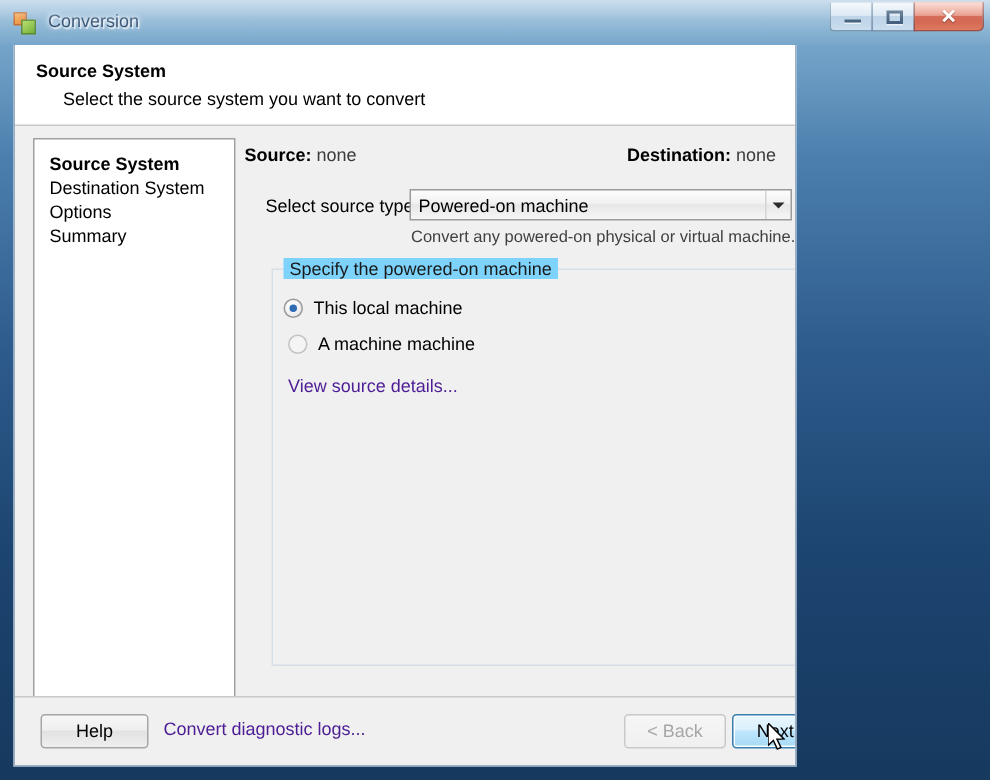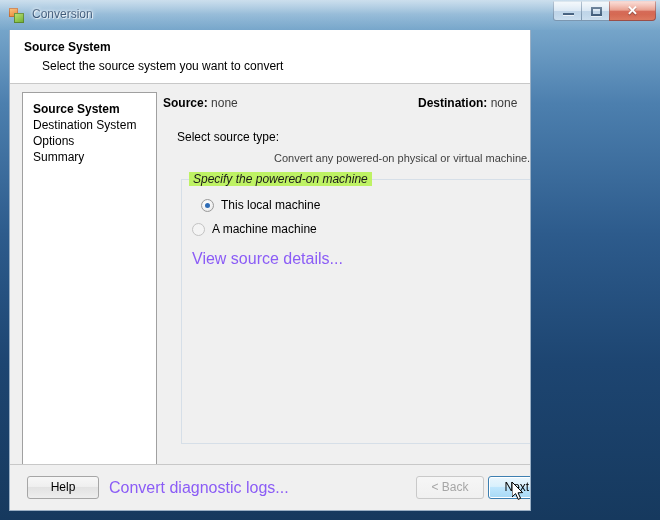--- a/index.html
+++ b/index.html
@@ -267,33 +267,32 @@
     position: absolute;
     left: 20px; top: 94px;
     width: 455px;
     height: 265px;
     border: 1px solid #d6dfe8;
     box-sizing: border-box;
   }
   .groupbox-legend {
     position: absolute;
     left: 28px; top: 87px;
-    background: #bef264;
+    background: #7dd3fc;
     padding: 0 4px;
     font-size: 12px;
     color: #1a1a1a;
-    font-style: italic;
   }
   .radio-row {
     position: absolute;
     display: flex;
     align-items: center;
     cursor: default;
   }
-  .radio-row.r1 { left: 40px; top: 113px; align-items: flex-end; }
+  .radio-row.r1 { left: 28px; top: 113px; align-items: flex-end; }
   .radio-row.r2 { left: 31px; top: 137px; }
   .radio-dot {
     width: 13px; height: 13px;
     border-radius: 50%;
     box-sizing: border-box;
     border: 1px solid #9a9a9a;
     background: radial-gradient(circle at 40% 35%, #ffffff 0%, #f0f0f0 60%, #dcdcdc 100%);
     position: relative;
     flex: 0 0 auto;
   }
@@ -308,22 +307,22 @@
   .radio-dot.disabled {
     border-color: #c3c3c3;
     background: #f4f4f4;
   }
   .radio-label {
     margin-left: 7px;
     font-size: 12px;
     color: #000000;
   }
   .link {
-    color: #8b5cf6;
-    font-size: 16px;
+    color: #4c1d95;
+    font-size: 12px;
     cursor: pointer;
   }
   .srcdetails-link {
     position: absolute;
     left: 31px; top: 165px;
   }
 
   
   .footer {
     position: absolute;
@@ -441,20 +440,26 @@
           <span class="val">none</span>
         </div>
         <div class="dst-status">
           <span class="lbl">Destination:</span>
           <span class="val">none</span>
         </div>
       </div>
 
       <div class="srctype-row">
         <div class="srctype-label">Select source type:</div>
+        <div class="combo">
+          <span class="combo-text">Powered-on machine</span>
+          <span class="combo-btn">
+            <span class="arrow"></span>
+          </span>
+        </div>
       </div>
 
       <div class="srctype-hint">Convert any powered-on physical or virtual machine.</div>
 
       <div class="groupbox"></div>
       <div class="groupbox-legend">Specify the powered-on machine</div>
 
       <div class="radio-row r1">
         <span class="radio-dot checked"></span>
         <span class="radio-label">This local machine</span>

